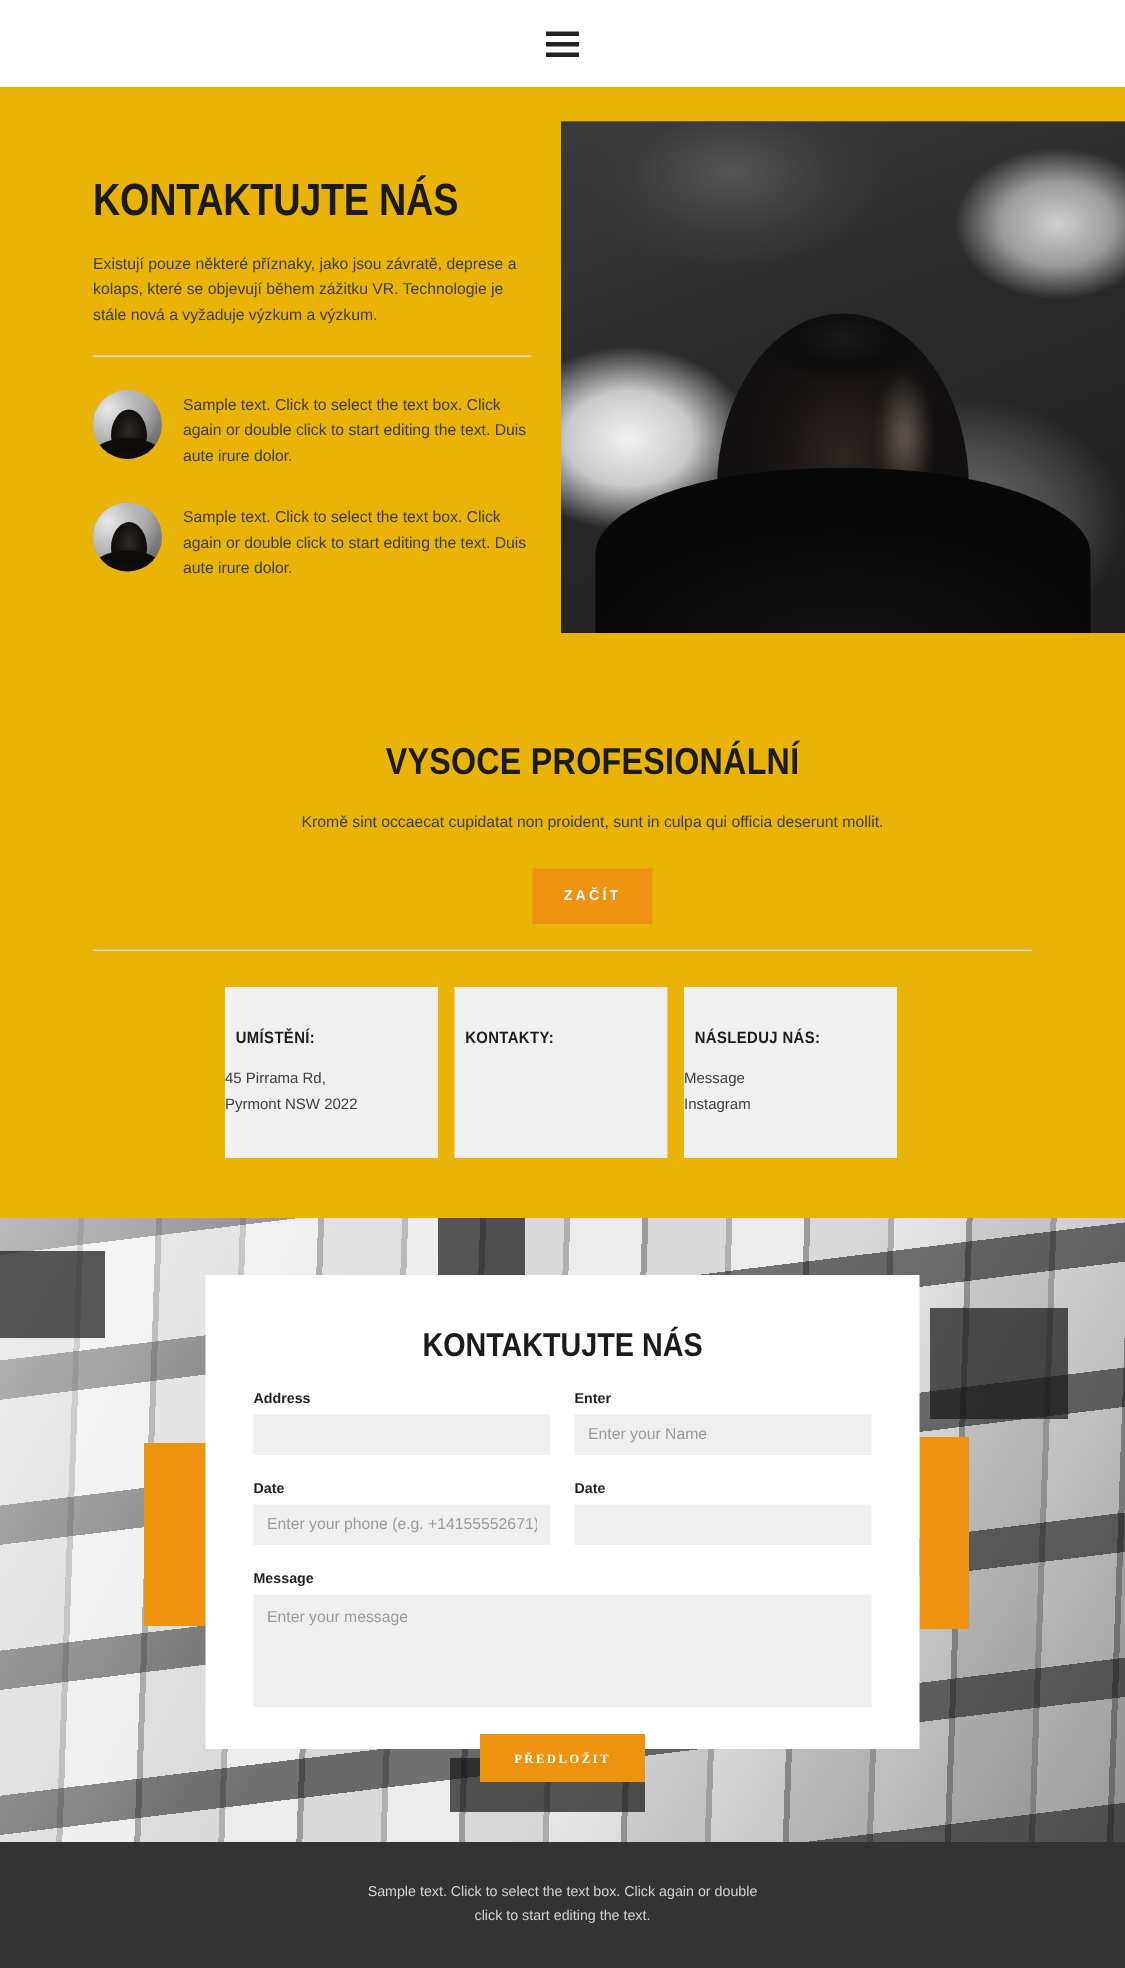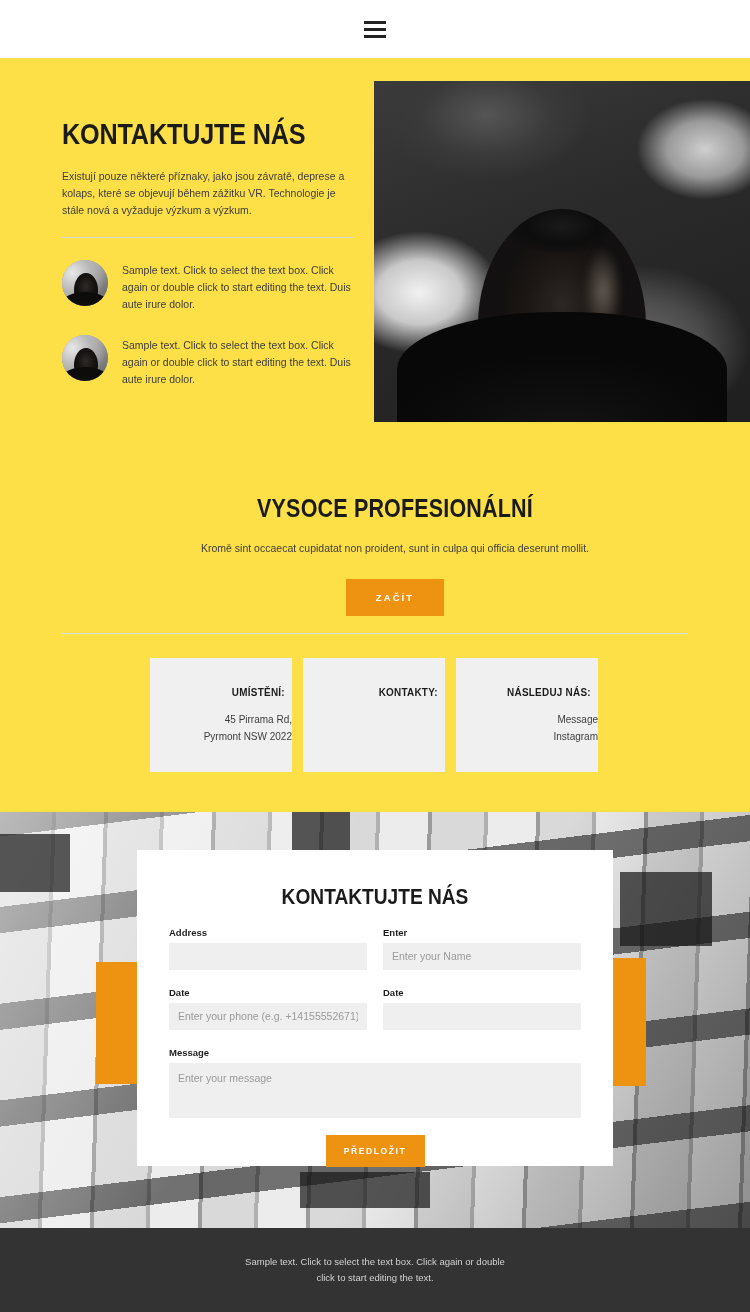--- a/index.html
+++ b/index.html
@@ -9,21 +9,21 @@
     height: 1312px;
     background: #ffffff;
     font-family: "Liberation Sans", sans-serif;
     overflow: hidden;
   }
 
   .page {
     position: relative;
     width: 750px;
     height: 1312px;
-    background: #fde047;
+    background: #eab308;
   }
 
   
   .header {
     position: absolute;
     top: 0; left: 0;
     width: 750px;
     height: 58px;
     display: flex;
     align-items: center;
@@ -194,21 +194,21 @@
     display: inline-block;
     margin-top: 22px;
     background: #ee9212;
     color: #ffffff;
     border: none;
     font-family: "Liberation Sans", sans-serif;
     font-size: 9.5px;
     font-weight: 700;
     letter-spacing: 2.1px;
     padding: 13px 0;
-    width: 98px;
+    width: 80px;
     text-align: center;
     cursor: pointer;
   }
   .mid-rule {
     position: absolute;
     left: 62px; top: 633px;
     width: 626px;
     height: 1px;
     background: #dedede;
   }
@@ -219,21 +219,21 @@
     left: 150px; top: 658px;
     width: 450px;
     display: flex;
     gap: 11px;
   }
   .card {
     width: 142px;
     height: 114px;
     background: #f0f0f0;
     padding-top: 28px;
-    text-align: right;
+    text-align: left;
   }
   .card-title {
     font-size: 11px;
     font-weight: 700;
     color: #1b1b1b;
     letter-spacing: 0.3px;
     transform: scaleX(0.9);
   }
   .card-lines {
     margin-top: 14px;
@@ -330,39 +330,39 @@
     background: #efefef;
     border: none;
     outline: none;
     font-family: "Liberation Sans", sans-serif;
     font-size: 10.5px;
     color: #333;
     padding: 0 9px;
   }
   .field input { height: 27px; line-height: 27px; }
   .field textarea {
-    height: 55px;
+    height: 75px;
     padding-top: 8px;
     resize: none;
     line-height: 1.5;
   }
   .field input::placeholder,
   .field textarea::placeholder { color: #9a9a9a; }
   .field.full { flex: 1 1 100%; }
   .submit-wrap { text-align: center; margin-top: 13px; }
   .btn-submit {
     background: #ee9212;
     color: #ffffff;
     border: none;
-    font-family: Liberation Sans, sans-serif;
+    font-family: Liberation Serif, serif;
     font-size: 8.5px;
     font-weight: 700;
     letter-spacing: 1.6px;
     padding: 11px 0;
-    width: 99px;
+    width: 110px;
     cursor: pointer;
   }
 
   
   .footer {
     position: absolute;
     left: 0; top: 1228px;
     width: 750px;
     height: 84px;
     background: #333333;

